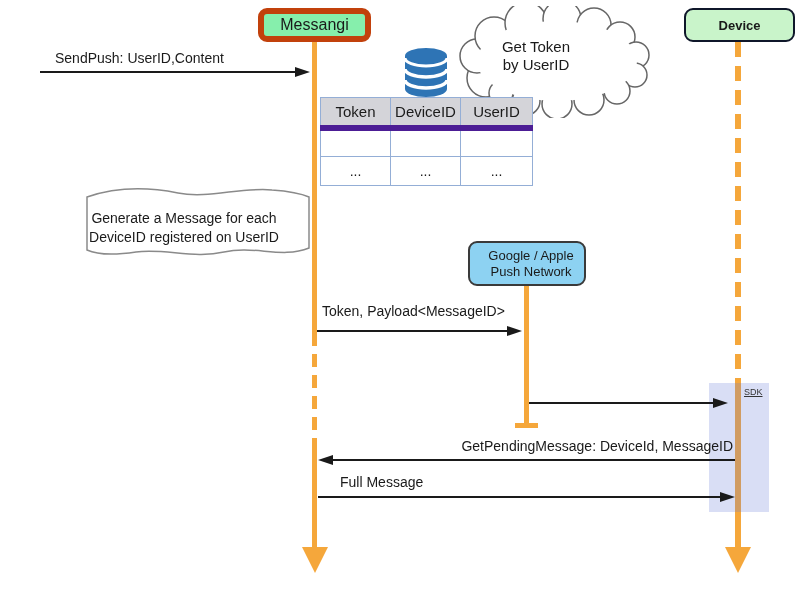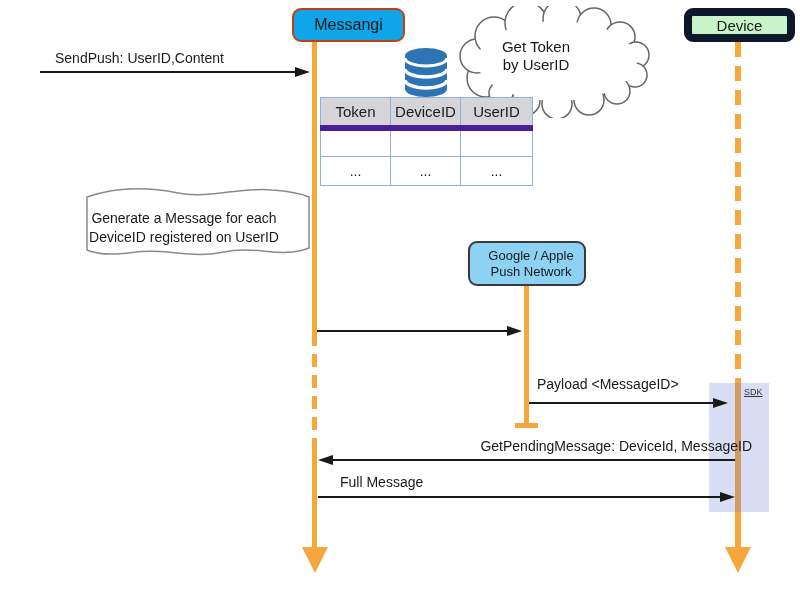--- a/index.html
+++ b/index.html
@@ -6,22 +6,22 @@
   #canvas{
     position:relative;width:800px;height:589px;background:#fff;overflow:hidden;
     font-family:"Liberation Sans", sans-serif;color:#1a1a1a;
   }
   .abs{position:absolute;}
   
   .actor{
     box-sizing:border-box;border-radius:9px;display:flex;align-items:center;justify-content:center;
     font-size:16px;text-align:center;
   }
-  .actor.messangi{background:#0ea5e9;border:2px solid #c2410c;margin-left:34px;}
-  .actor.device{background:#C9F4CA;border:8px solid #0f172a;font-weight:normal;font-size:15px;}
+  .actor.messangi{background:#86efac;border:6px solid #c2410c;}
+  .actor.device{background:#C9F4CA;border:2px solid #0f172a;font-weight:bold;font-size:13px;}
   .actor.push{background:#8DD2F2;border:2px solid #3a3a3a;font-size:13px;line-height:16px;}
   
   .ll-solid{background:#F5A73B;}
   .ll-dash-m{background-image:repeating-linear-gradient(to bottom,#F5A73B 0px,#F5A73B 13px,transparent 13px,transparent 21px);}
   .ll-dash-d{background-image:repeating-linear-gradient(to bottom,#F5A73B 0px,#F5A73B 15px,transparent 15px,transparent 24px);}
   .down-arrow{width:0;height:0;border-left:13px solid transparent;border-right:13px solid transparent;border-top:26px solid #F5A73B;}
   
   .mline{height:2px;background:#1a1a1a;}
   .head-r{width:0;height:0;border-top:5px solid transparent;border-bottom:5px solid transparent;border-left:15px solid #1a1a1a;}
   .head-l{width:0;height:0;border-top:5px solid transparent;border-bottom:5px solid transparent;border-right:15px solid #1a1a1a;}
@@ -138,28 +138,28 @@
     <div class="abs note-text" style="left:0;top:24px;width:196px;">
       <span>Generate a Message for each</span><br>
       <span>DeviceID registered on UserID</span>
     </div>
   </div>
 
   <div class="abs msg-label" style="left:55px;top:50px;">SendPush: UserID,Content</div>
   <div class="abs mline" style="left:40px;top:71px;width:257px;"></div>
   <div class="abs head-r" style="left:295px;top:67px;"></div>
 
+  <div class="abs msg-label" style="left:322px;top:303px;">Token, Payload&lt;MessageID&gt;</div>
   <div class="abs mline" style="left:317px;top:330px;width:192px;"></div>
   <div class="abs head-r" style="left:507px;top:326px;"></div>
 
-  <div class="abs msg-label" style="left:537px;top:376px;">Payload &lt;MessageID&gt;</div>
   <div class="abs mline" style="left:529px;top:402px;width:186px;"></div>
   <div class="abs head-r" style="left:713px;top:398px;"></div>
 
-  <div class="abs msg-label" style="left:313px;top:438px;width:420px;text-align:right;padding-left:19px;">GetPendingMessage: DeviceId, MessageID</div>
+  <div class="abs msg-label" style="left:313px;top:438px;width:420px;text-align:right;">GetPendingMessage: DeviceId, MessageID</div>
   <div class="abs mline" style="left:331px;top:459px;width:404px;"></div>
   <div class="abs head-l" style="left:318px;top:455px;"></div>
 
   <div class="abs msg-label" style="left:340px;top:474px;">Full Message</div>
   <div class="abs mline" style="left:318px;top:496px;width:404px;"></div>
   <div class="abs head-r" style="left:720px;top:492px;"></div>
 
 </div>
 
 </body></html>

